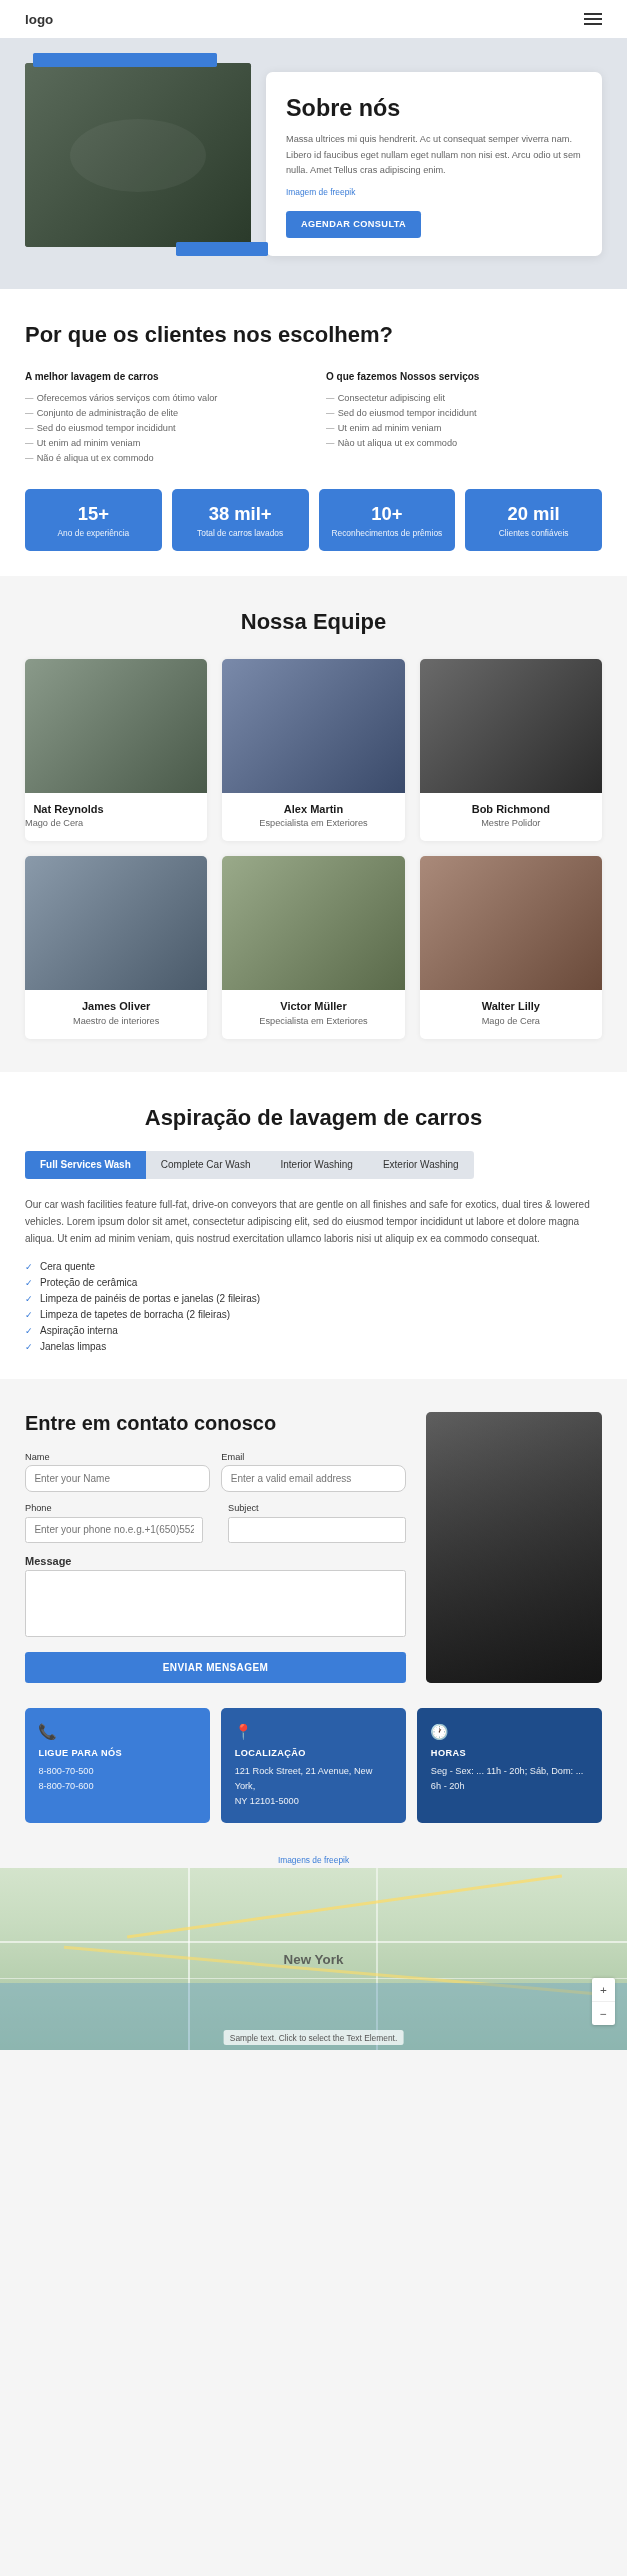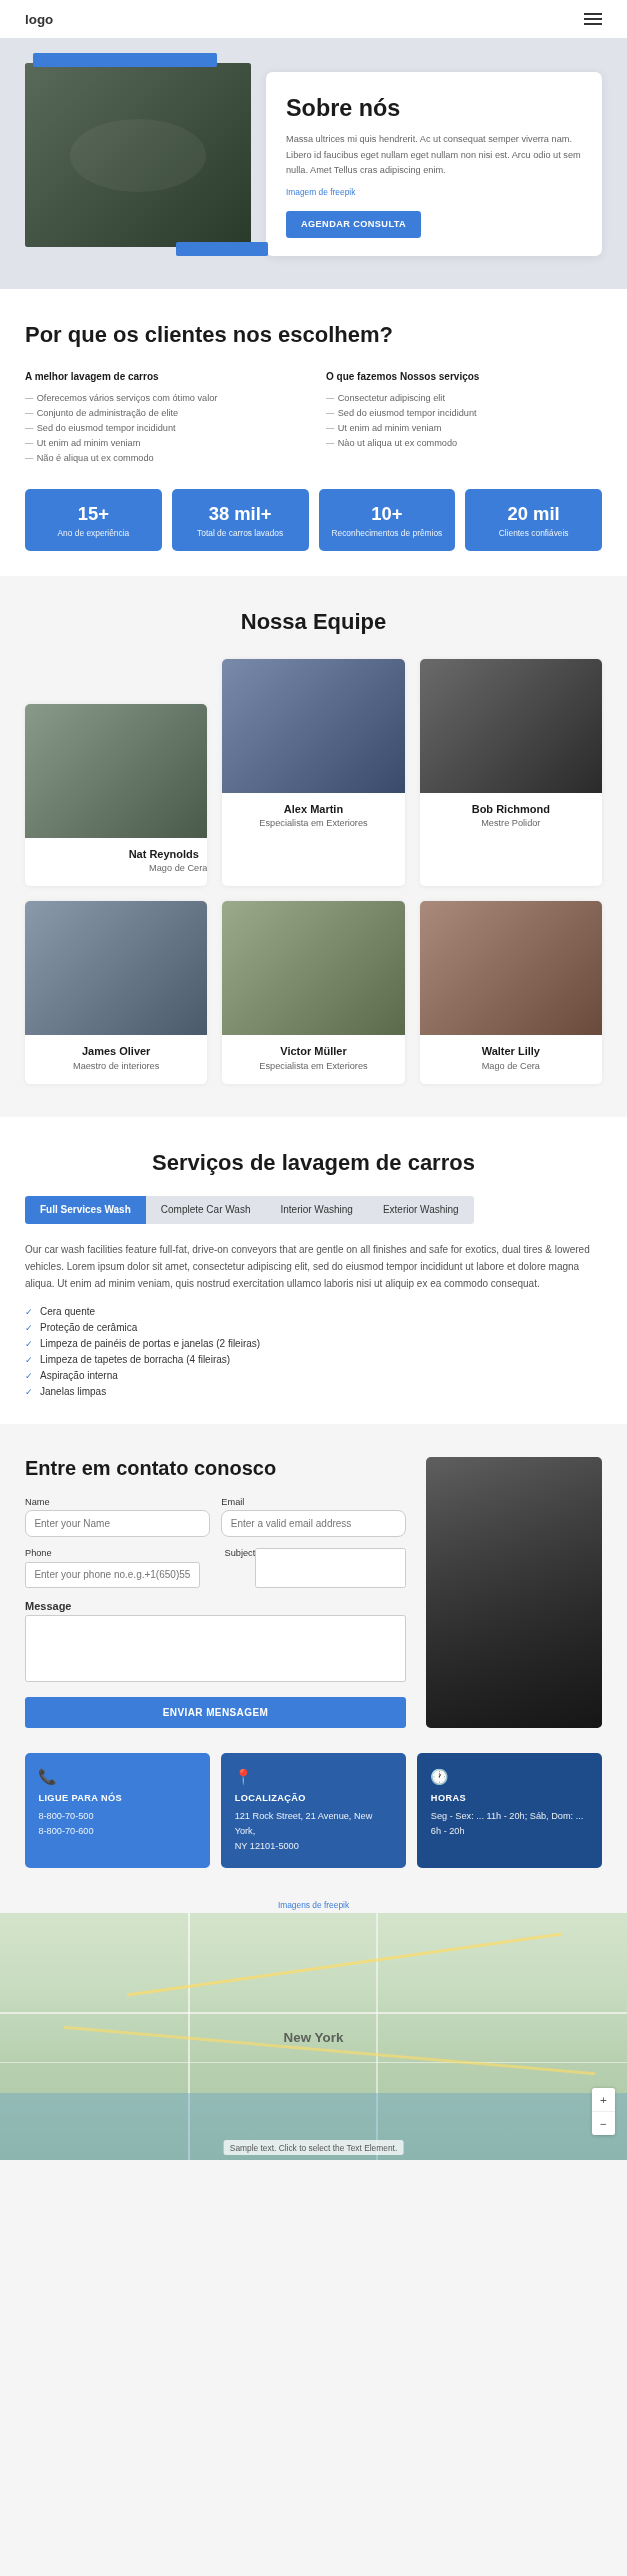--- a/index.html
+++ b/index.html
@@ -81,21 +81,21 @@
       <div style="font-size:18.4px;font-weight:bold;">20 mil</div>
       <div style="font-size:8.4px;margin-top:3.3px;opacity:0.9;">Clientes confiáveis</div>
     </div>
   </div>
 </section>
 
 <section style="background:#f5f5f5;padding:33px 25px;">
   <h2 style="text-align:center;font-size:22px;font-weight:bold;color:#1a1a1a;margin-bottom:23.4px;">Nossa Equipe</h2>
   <div style="display:grid;grid-template-columns:repeat(3,1fr);gap:15px;">
 
-    <div style="background:#fff;border-radius:5px;overflow:hidden;text-align:right;padding-bottom:13.4px;box-shadow:0 0.8px 5px rgba(0,0,0,0.06);margin-top:45px;">
+    <div style="background:#fff;border-radius:5px;overflow:hidden;text-align:left;padding-bottom:13.4px;box-shadow:0 0.8px 5px rgba(0,0,0,0.06);">
       <div style="width:100%;height:134px;background:linear-gradient(135deg,#8a9a8a,#4a5a4a);"></div>
       <div style="font-size:11px;font-weight:bold;color:#1a1a1a;margin-top:10px;padding:0 8.4px;">Nat Reynolds</div>
       <div style="font-size:9.2px;color:#666;margin-top:3.3px;">Mago de Cera</div>
     </div>
 
     <div style="background:#fff;border-radius:5px;overflow:hidden;text-align:center;padding-bottom:0;box-shadow:0 0.8px 5px rgba(0,0,0,0.06);">
       <div style="width:100%;height:134px;background:linear-gradient(135deg,#7a8aaa,#3a4a6a);"></div>
       <div style="font-size:11px;font-weight:bold;color:#1a1a1a;margin-top:10px;padding:0 8.4px;">Alex Martin</div>
       <div style="font-size:9.2px;color:#666;margin-top:3.3px;">Especialista em Exteriores</div>
     </div>
@@ -120,36 +120,36 @@
 
     <div style="background:#fff;border-radius:5px;overflow:hidden;text-align:center;padding-bottom:0;box-shadow:0 0.8px 5px rgba(0,0,0,0.06);">
       <div style="width:100%;height:134px;background:linear-gradient(135deg,#aa8a7a,#6a4a3a);"></div>
       <div style="font-size:11px;font-weight:bold;color:#1a1a1a;margin-top:10px;padding:0 8.4px;">Walter Lilly</div>
       <div style="font-size:9.2px;color:#666;margin-top:3.3px;">Mago de Cera</div>
     </div>
   </div>
 </section>
 
 <section style="background:#fff;padding:33px 25px 25px;">
-  <h2 style="text-align:center;font-size:22px;font-weight:bold;color:#1a1a1a;margin-bottom:20px;">Serviços de lavagem de carros</h2>
+  <h2 style="text-align:center;font-size:22px;font-weight:bold;color:#1a1a1a;margin-bottom:20px;">Aspiração de lavagem de carros</h2>
 
   <div style="display:flex;gap:0;margin-bottom:16.7px;overflow:hidden;border-radius:3.3px;width:fit-content;">
     <button style="padding:8.4px 15px;font-size:10px;cursor:pointer;background:#3b7dd8;color:#fff;border:none;font-weight:bold;">Full Services Wash</button>
     <button style="padding:8.4px 15px;font-size:10px;cursor:pointer;background:#e0e4ea;color:#333;border:none;">Complete Car Wash</button>
     <button style="padding:8.4px 15px;font-size:10px;cursor:pointer;background:#e0e4ea;color:#333;border:none;">Interior Washing</button>
     <button style="padding:8.4px 15px;font-size:10px;cursor:pointer;background:#e0e4ea;color:#333;border:none;">Exterior Washing</button>
   </div>
 
   <p style="font-size:10px;color:#555;line-height:1.7;margin-bottom:11.7px;">Our car wash facilities feature full-fat, drive-on conveyors that are gentle on all finishes and safe for exotics, dual tires &amp; lowered vehicles. Lorem ipsum dolor sit amet, consectetur adipiscing elit, sed do eiusmod tempor incididunt ut labore et dolore magna aliqua. Ut enim ad minim veniam, quis nostrud exercitation ullamco laboris nisi ut aliquip ex ea commodo consequat.</p>
 
   <ul style="list-style:none;padding:0;">
     <li style="font-size:10px;color:#333;padding:2.5px 0 2.5px 15px;position:relative;"><span style="position:absolute;left:0;color:#3b7dd8;font-size:9.2px;">✓</span><span>Cera quente</span></li>
     <li style="font-size:10px;color:#333;padding:2.5px 0 2.5px 15px;position:relative;"><span style="position:absolute;left:0;color:#3b7dd8;font-size:9.2px;">✓</span><span>Proteção de cerâmica</span></li>
     <li style="font-size:10px;color:#333;padding:2.5px 0 2.5px 15px;position:relative;"><span style="position:absolute;left:0;color:#3b7dd8;font-size:9.2px;">✓</span><span>Limpeza de painéis de portas e janelas (2 fileiras)</span></li>
-    <li style="font-size:10px;color:#333;padding:2.5px 0 2.5px 15px;position:relative;"><span style="position:absolute;left:0;color:#3b7dd8;font-size:9.2px;">✓</span><span>Limpeza de tapetes de borracha (4 fileiras)</span></li>
+    <li style="font-size:10px;color:#333;padding:2.5px 0 2.5px 15px;position:relative;"><span style="position:absolute;left:0;color:#3b7dd8;font-size:9.2px;">✓</span><span>Limpeza de tapetes de borracha (2 fileiras)</span></li>
     <li style="font-size:10px;color:#333;padding:2.5px 0 2.5px 15px;position:relative;"><span style="position:absolute;left:0;color:#3b7dd8;font-size:9.2px;">✓</span><span>Aspiração interna</span></li>
     <li style="font-size:10px;color:#333;padding:2.5px 0 2.5px 15px;position:relative;"><span style="position:absolute;left:0;color:#3b7dd8;font-size:9.2px;">✓</span><span>Janelas limpas</span></li>
   </ul>
 </section>
 
 <section style="background:#f5f5f5;padding:33px 25px 25px;">
   <div style="display:flex;gap:20px;">
 
     <div style="flex:1;">
       <h2 style="font-size:20px;font-weight:bold;color:#1a1a1a;margin-bottom:16.7px;">Entre em contato conosco</h2>
@@ -163,21 +163,21 @@
           <label style="font-size:9.2px;color:#333;margin-bottom:3.3px;">Email</label>
           <input type="email" style="border: 0.8px solid rgb(204, 204, 204); border-radius: 8px; padding: 6.7px 8.4px; font-size: 10px; background: rgb(255, 255, 255);" placeholder="Enter a valid email address">
         </div>
       </div>
 
       <div style="display:flex;gap:25px;margin-bottom:11.7px;">
         <div style="flex:1;display:flex;flex-direction:column;">
           <label style="font-size:9.2px;color:#333;margin-bottom:3.3px;">Phone</label>
           <input type="tel" style="border: 0.8px solid rgb(204, 204, 204); border-radius: 2.5px; padding: 6.7px 8.4px; font-size: 10px; background: rgb(255, 255, 255);" placeholder="Enter your phone no.e.g.+1(650)552-">
         </div>
-        <div style="flex:1;display:flex;flex-direction:row;justify-content:flex-end;">
+        <div style="flex:1;display:flex;flex-direction:column;justify-content:flex-end;">
           <label style="font-size:9.2px;color:#333;margin-bottom:3.3px;">Subject</label>
           <input type="text" style="border: 0.8px solid rgb(204, 204, 204); border-radius: 2.5px; padding: 6.7px 8.4px; font-size: 10px; background: rgb(255, 255, 255);">
         </div>
       </div>
 
       <div style="display:flex;flex-direction:column;margin-bottom:3.3px;">
         <label style="font-size:11px;color:#333;margin-bottom:3.3px;font-weight:bold;">Message</label>
         <textarea style="border: 0.8px solid rgb(204, 204, 204); border-radius: 2.5px; padding: 6.7px 8.4px; font-size: 10px; background: rgb(255, 255, 255); height: 67px; resize: none;"></textarea>
       </div>
 
@@ -210,21 +210,21 @@
     <div style="font-size:9.2px;font-weight:bold;text-transform:uppercase;letter-spacing:0.4px;margin-bottom:6.7px;">HORAS</div>
     <div style="font-size:9.2px;line-height:1.6;opacity:0.9;">Seg - Sex: ... 11h - 20h; Sáb, Dom: ...</div>
     <div style="font-size:9.2px;line-height:1.6;opacity:0.9;">6h - 20h</div>
   </div>
 </div>
 
 <div style="text-align:center;font-size:8.4px;color:#3b7dd8;padding:6.7px 0 3.3px;background:#f5f5f5;">
   <span>Imagens de freepik</span>
 </div>
 
-<section style="height:247px;position:relative;overflow:hidden;">
+<section style="height:182px;position:relative;overflow:hidden;">
 
   <div style="width:100%;height:100%;background:linear-gradient(180deg,#d4e4cc 0%,#c8dcc0 30%,#b8d0b0 60%,#a8c4a0 100%);position:relative;">
 
     <div style="position:absolute;top:40%;left:0;right:0;height:1.7px;background:rgba(255,255,255,0.6);"></div>
     <div style="position:absolute;top:60%;left:0;right:0;height:1.7px;background:rgba(255,255,255,0.5);"></div>
     <div style="position:absolute;left:30%;top:0;bottom:0;width:1.7px;background:rgba(255,255,255,0.6);"></div>
     <div style="position:absolute;left:60%;top:0;bottom:0;width:1.7px;background:rgba(255,255,255,0.5);"></div>
     <div style="position:absolute;left:20%;top:20%;right:10%;height:2.5px;background:rgba(255,220,100,0.7);transform:rotate(-8deg);"></div>
     <div style="position:absolute;left:10%;top:55%;right:5%;height:2.5px;background:rgba(255,220,100,0.6);transform:rotate(5deg);"></div>
 

